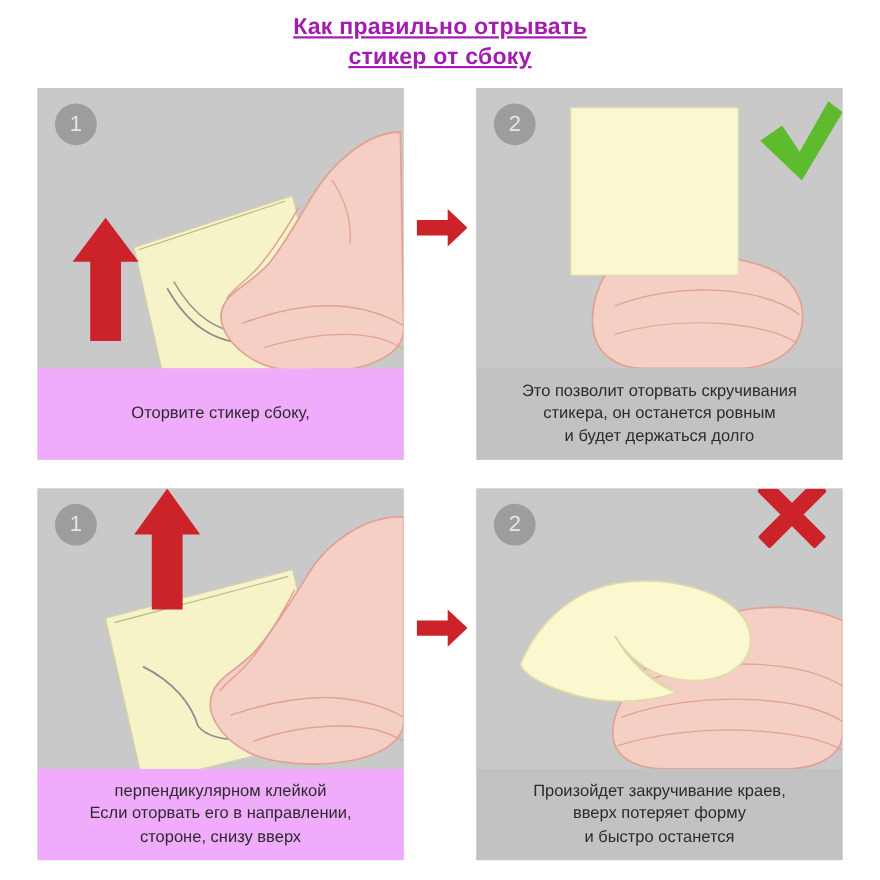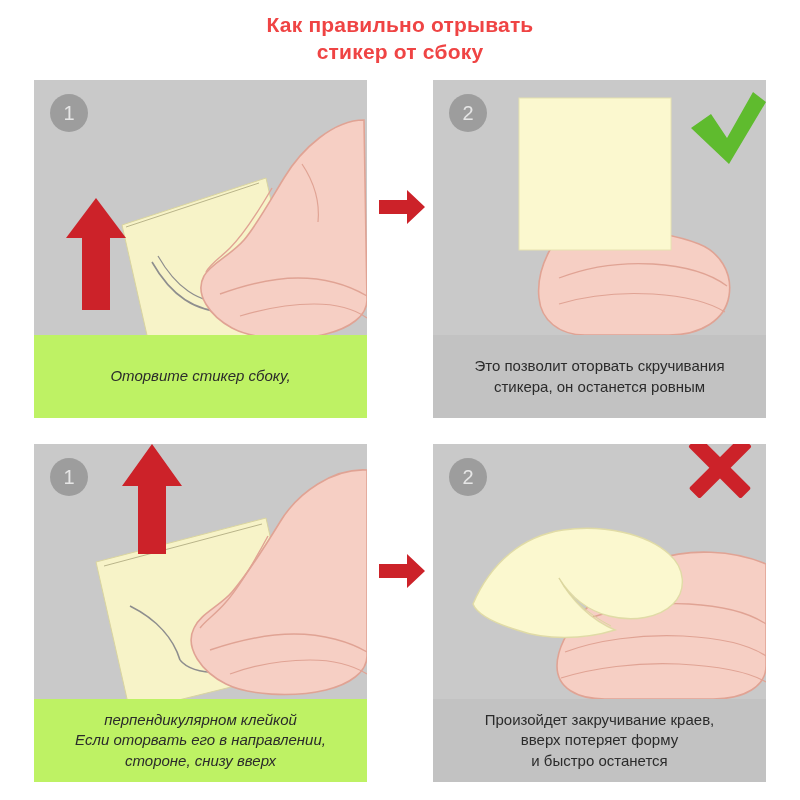--- a/index.html
+++ b/index.html
@@ -20,23 +20,24 @@
     box-sizing: border-box;
   }
   .title {
     position: absolute;
     top: 12px;
     left: 0;
     width: 800px;
     text-align: center;
     font-size: 21px;
     font-weight: bold;
-    color: #ef4444;
+    color: #a21caf;
     line-height: 1.28;
     letter-spacing: 0.2px;
+    text-decoration: underline;
   }
   .grid {
     position: absolute;
     top: 80px;
     left: 34px;
     width: 732px;
     height: 706px;
   }
   .panel {
     position: absolute;
@@ -64,21 +65,21 @@
     color: #2b2b2b;
     font-size: 15px;
     line-height: 1.35;
     text-align: center;
     display: flex;
     align-items: center;
     justify-content: center;
     box-sizing: border-box;
     padding: 8px 10px;
   }
-  .panel.tl .caption, .panel.bl .caption { background: #bef264; font-style: italic; }
+  .panel.tl .caption, .panel.bl .caption { background: #f0abfc; }
   .panel.tr .caption, .panel.br .caption { background: #c2c2c2; }
 
   .step-badge {
     position: absolute;
     left: 16px;
     top: 14px;
     width: 38px;
     height: 38px;
     border-radius: 50%;
     background: #9d9d9d;
@@ -175,20 +176,21 @@
           <g>
             <polygon points="258,48 278,34 294,58 320,12 333,22 296,84" fill="#5fbb2e"></polygon>
           </g>
         </svg>
         <div class="step-badge">2</div>
       </div>
       <div class="caption">
         <div>
           <span class="cap-line">Это позволит оторвать скручивания</span>
           <span class="cap-line">стикера, он останется ровным</span>
+          <span class="cap-line">и будет держаться долго</span>
         </div>
       </div>
     </div>
 
     <div class="panel bl">
       <div class="scene">
         <svg width="333" height="255" viewBox="0 0 333 255">
           <g>
             <polygon points="62,118 232,74 266,226 96,268" fill="#f7f3c8" stroke="#d9d49f" stroke-width="1"></polygon>
             <path d="M70,122 L228,80" fill="none" stroke="#b9b48a" stroke-width="1"></path>

